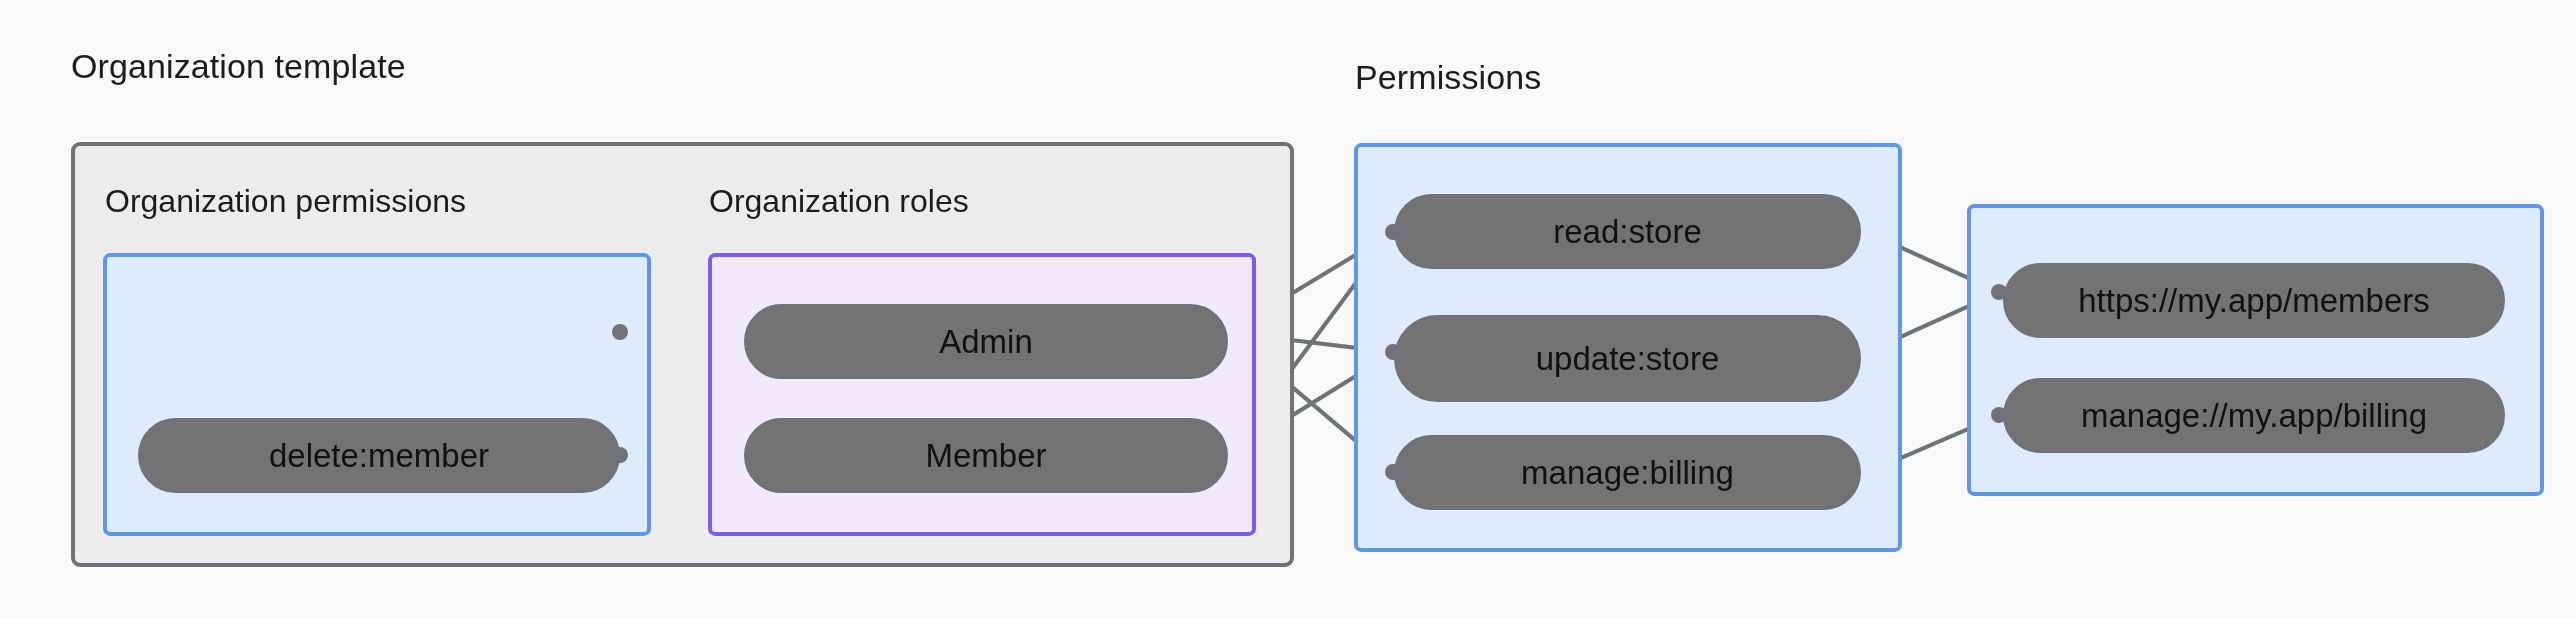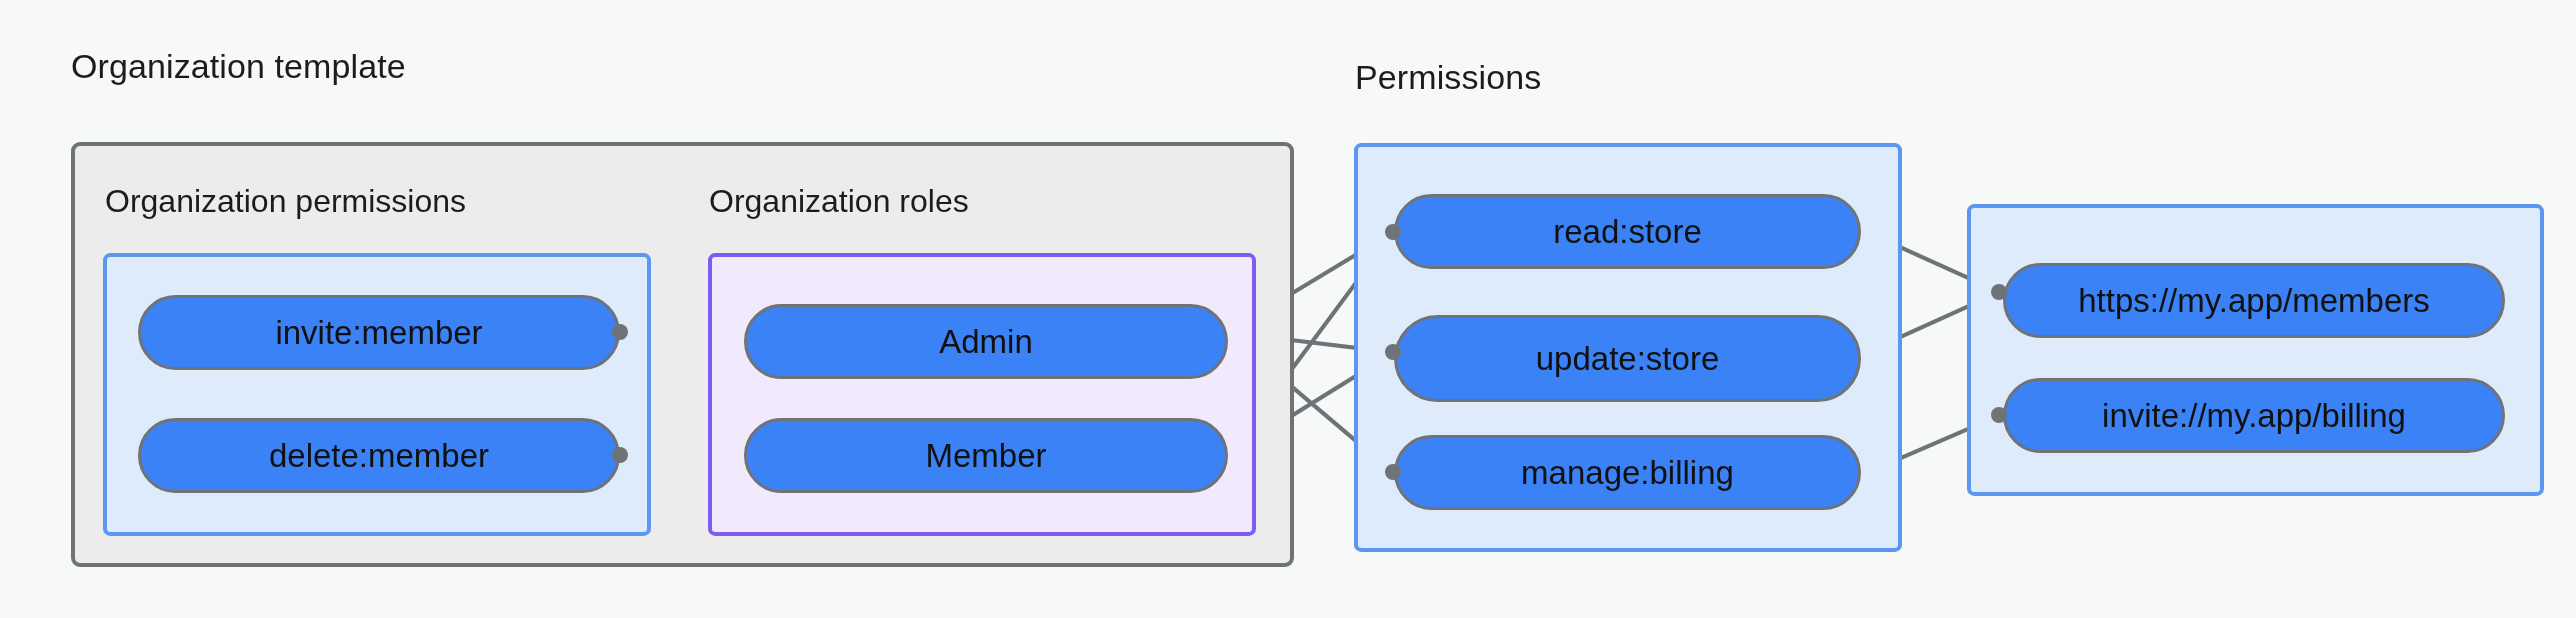--- a/index.html
+++ b/index.html
@@ -69,21 +69,21 @@
   .box-purple {
     background: #f1eafd;
     border: 4.6px solid #7d5cf6;
     border-radius: 7.3px;
   }
 
   
   .pill {
     position: absolute;
     box-sizing: border-box;
-    background: #3b82f6;
+    background: #737373;
     border: 3.7px solid #6f7378;
     border-radius: 912px;
     display: flex;
     align-items: center;
     justify-content: center;
     font-size: 33px;
     color: #111111;
     white-space: nowrap;
     z-index: 4;
   }
@@ -126,23 +126,20 @@
   <div class="box box-outer-gray" style="left:57px; top:142px; width:1223px; height:425px;"></div>
 
   <div class="sub-label" style="left:695px; top:183px;">Organization roles</div>
 
   <div class="sub-label" style="left:91px; top:183px;">Organization permissions</div>
 
   <div class="box box-blue" style="left:89px; top:253px; width:548px; height:283px;"></div>
 
   <div class="box box-purple" style="left:694px; top:253px; width:548px; height:283px;"></div>
 
-  <div class="pill" style="left:124px; top:295px; width:482px; height:75px;">
-    <span>invite:member</span>
-  </div>
   <div class="port" style="left:598px; top:324px;"></div>
 
   <div class="pill" style="left:124px; top:418px; width:482px; height:75px;">
     <span>delete:member</span>
   </div>
   <div class="port" style="left:598px; top:447px;"></div>
 
   <div class="pill" style="left:730px; top:295px; width:484px; height:75px;margin-top:9px;">
     <span>Admin</span>
   </div>
@@ -172,18 +169,18 @@
 
 
   <div class="box box-blue" style="left:1953px; top:204px; width:577px; height:292px;"></div>
 
   <div class="pill" style="left:1989px; top:255px; width:502px; height:75px;margin-top:8px;">
     <span>https://my.app/members</span>
   </div>
   <div class="port" style="left:1977px; top:284px;"></div>
 
   <div class="pill" style="left:1989px; top:378px; width:502px; height:75px;">
-    <span>invite://my.app/billing</span>
+    <span>manage://my.app/billing</span>
   </div>
   <div class="port" style="left:1977px; top:407px;"></div>
 
 </div>
 
 
 </body></html>

